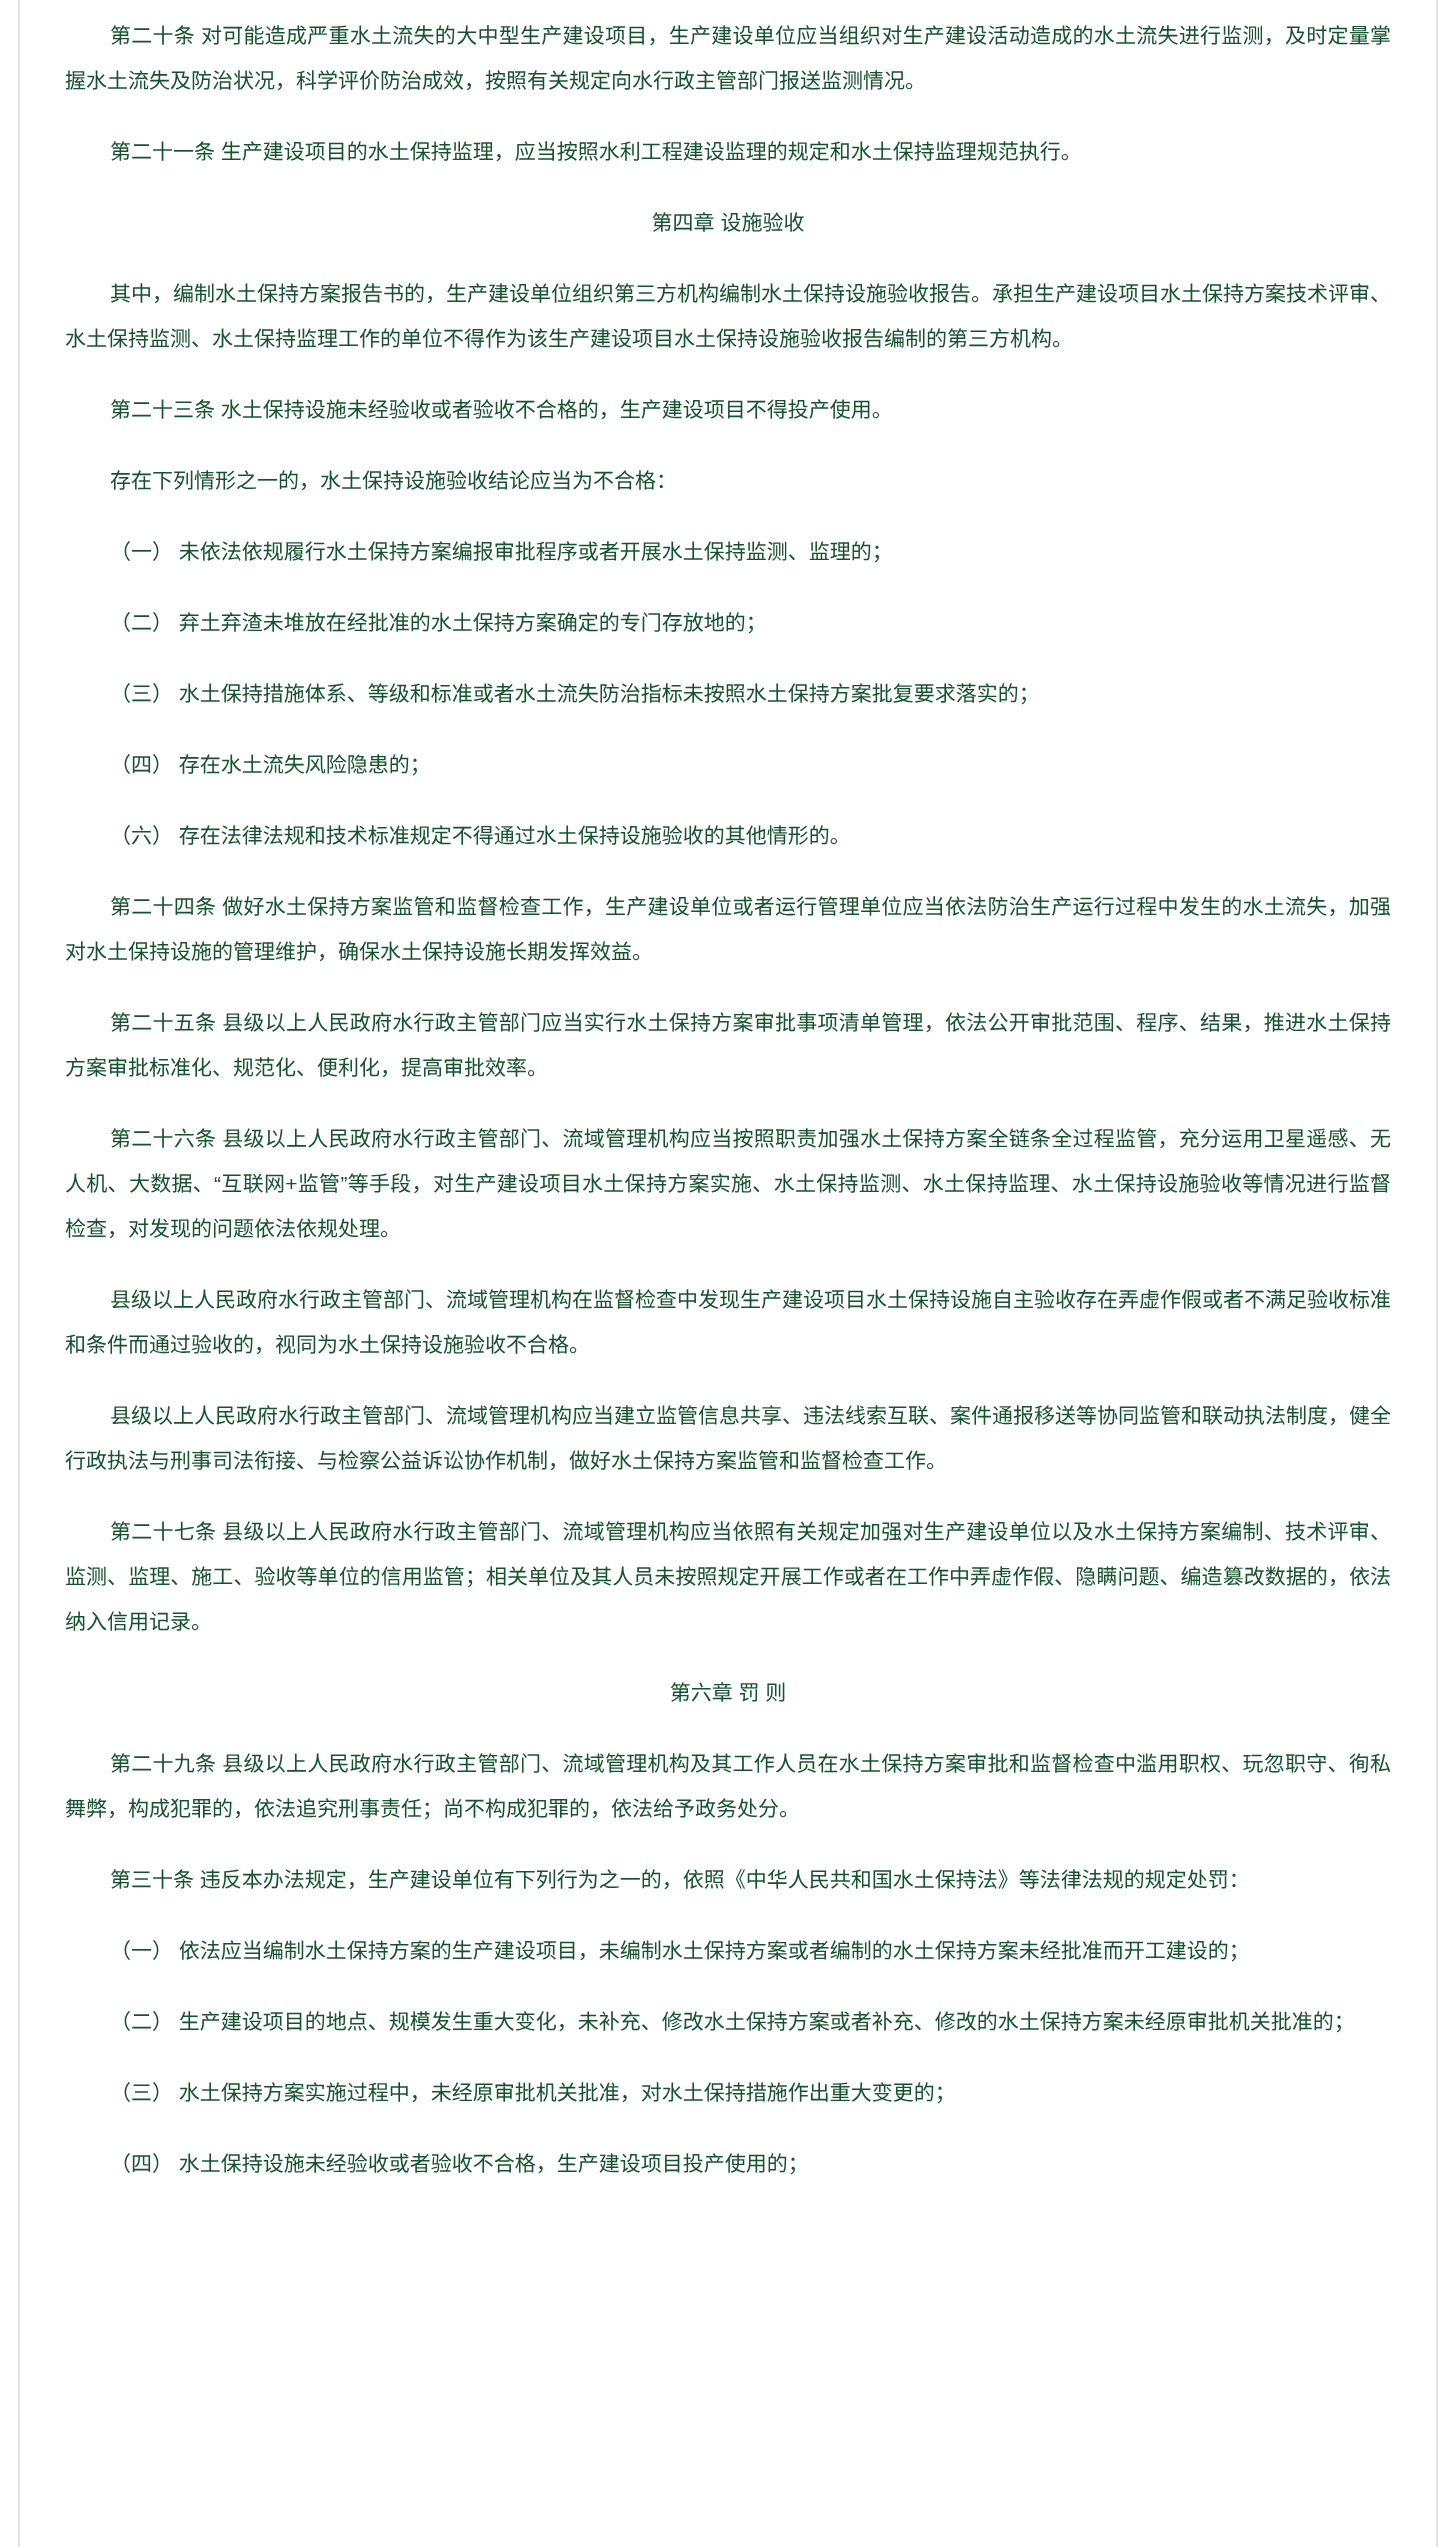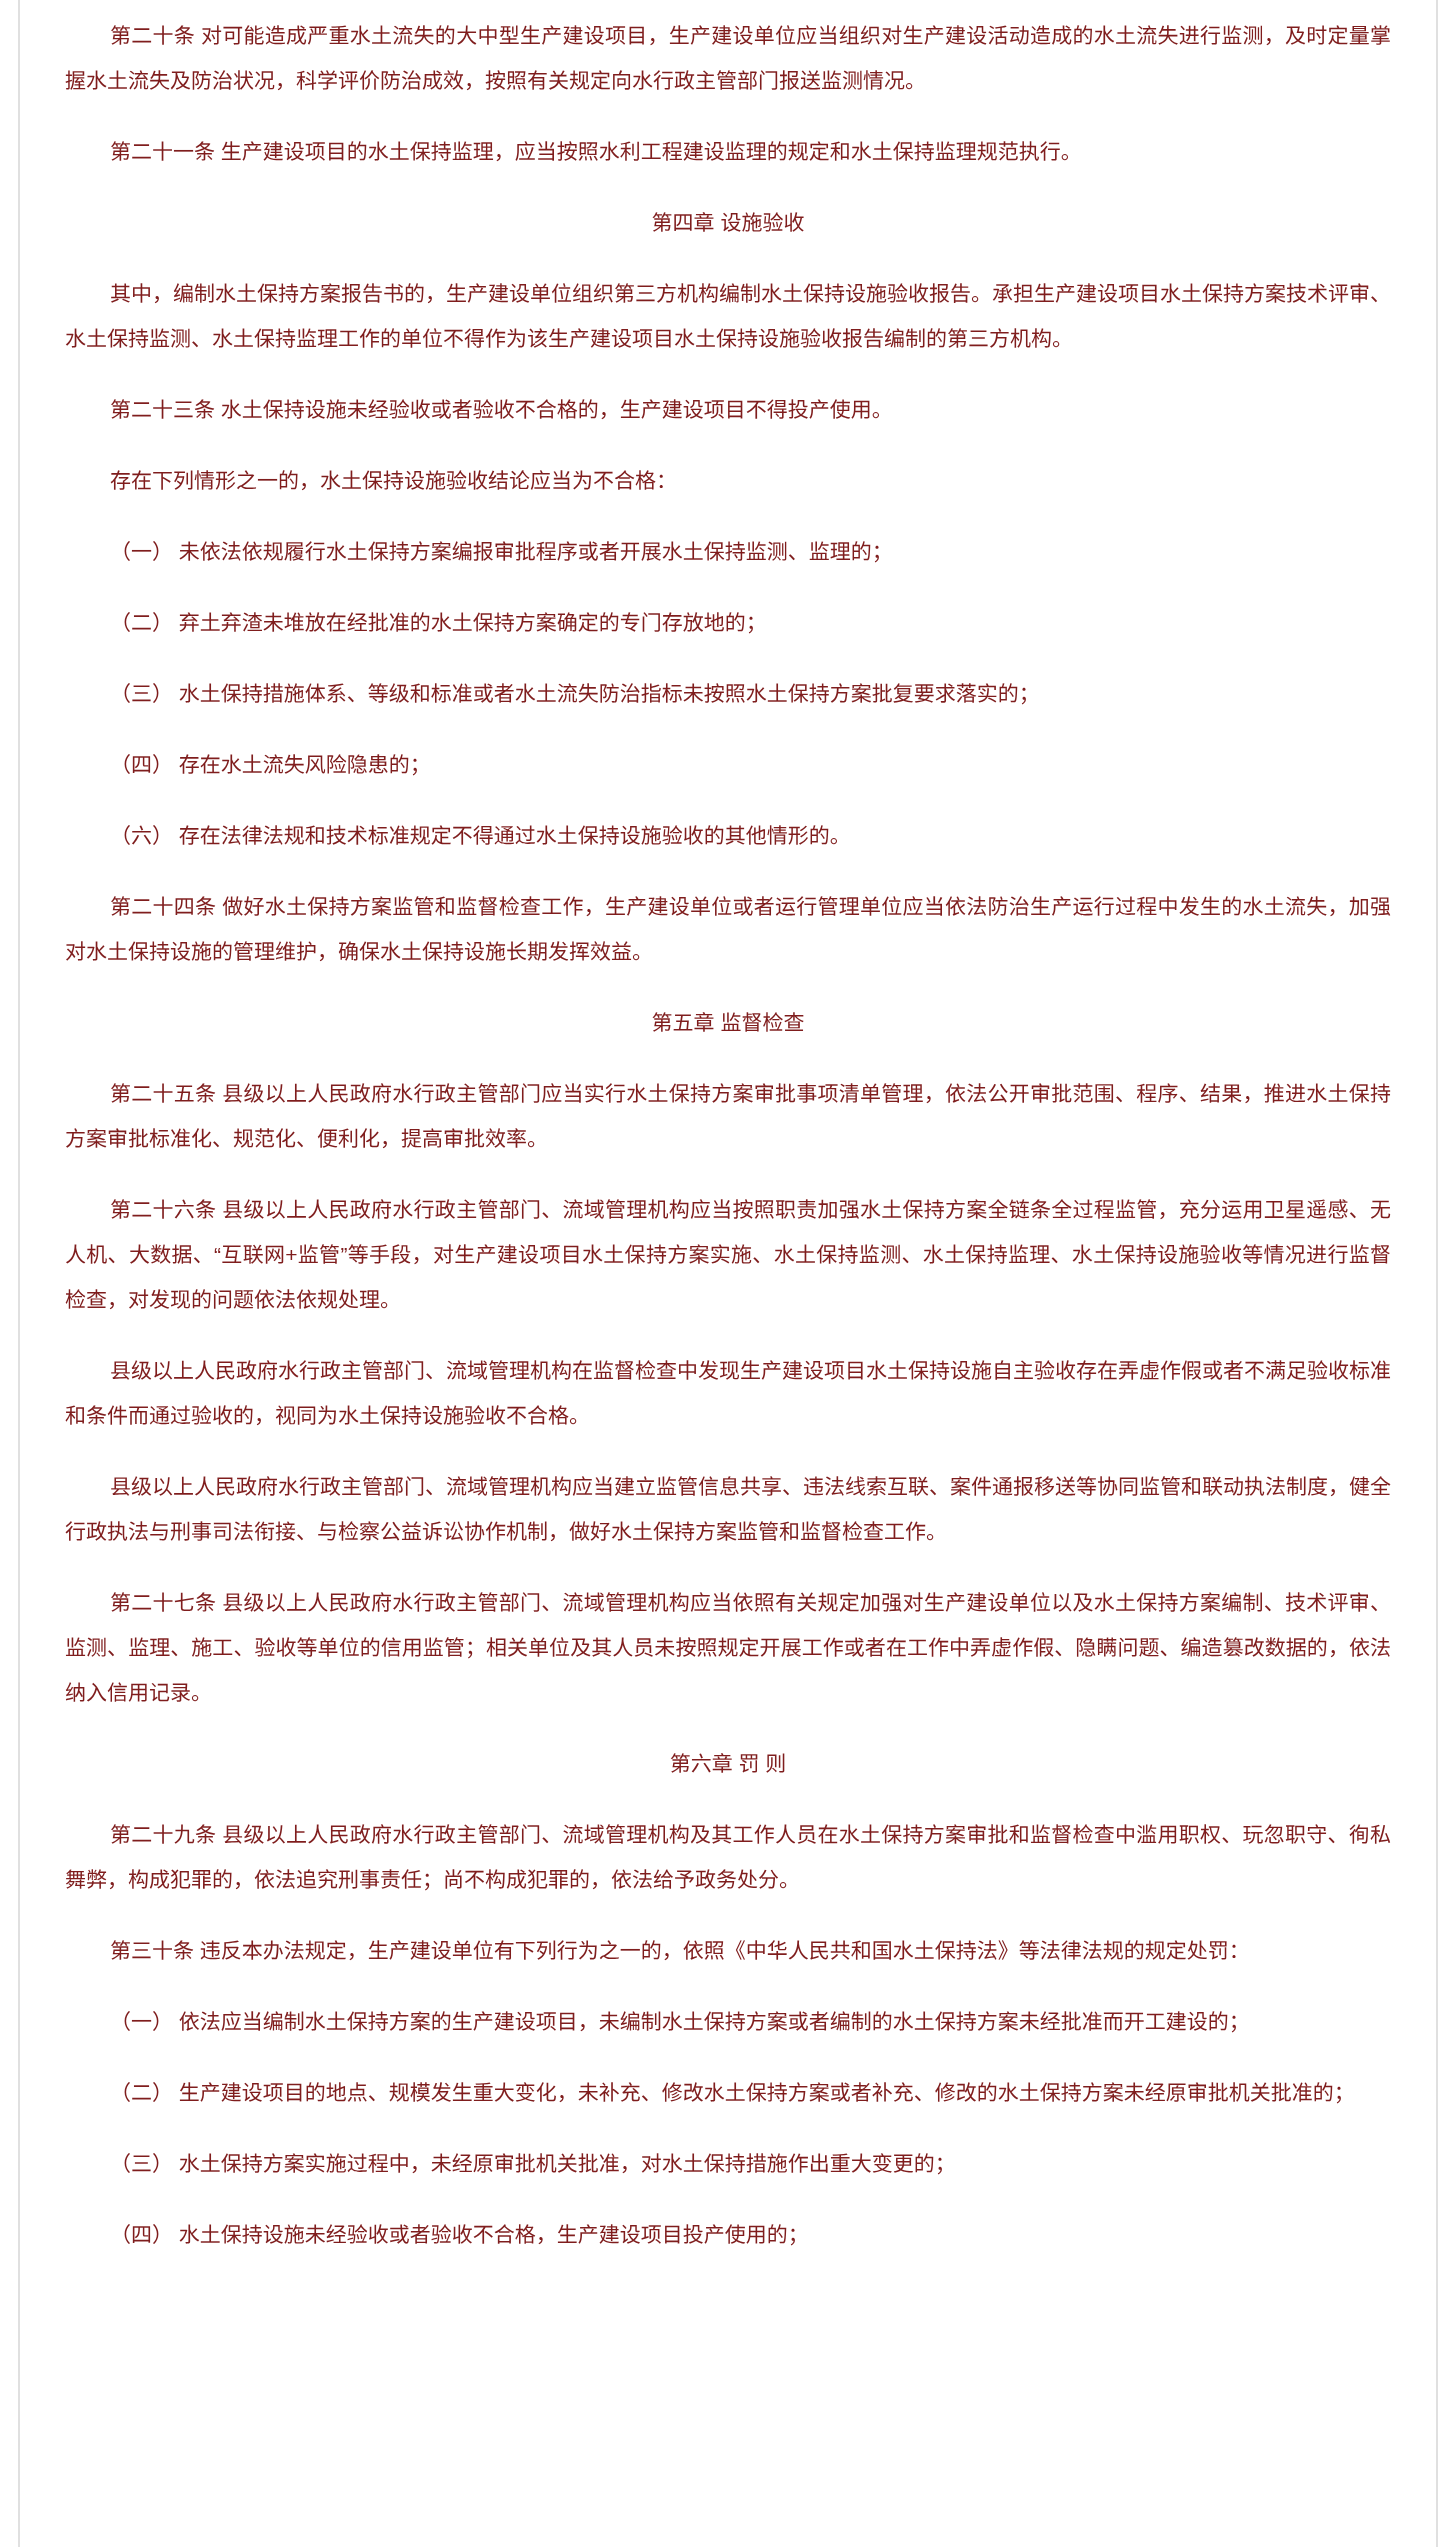--- a/index.html
+++ b/index.html
@@ -17,21 +17,21 @@
     min-height: 2547px;
     border-left: 2px solid #e0e0e0;
     border-right: 2px solid #e0e0e0;
     background: #ffffff;
     padding: 13px 45px 40px 45px;
   }
   .article-body p,
   .article-body h3 {
     font-size: 21px;
     line-height: 45px;
-    color: #7f1d1d;
+    color: #14532d;
     font-weight: 400;
     margin: 26px 0;
   }
   .article-body .para {
     text-indent: 45px;
     text-align: justify;
   }
   .article-body .chapter {
     text-align: center;
     text-indent: 0;
@@ -50,21 +50,20 @@
       <h3 class="chapter">第四章 设施验收</h3>
       <p class="para">其中，编制水土保持方案报告书的，生产建设单位组织第三方机构编制水土保持设施验收报告。承担生产建设项目水土保持方案技术评审、水土保持监测、水土保持监理工作的单位不得作为该生产建设项目水土保持设施验收报告编制的第三方机构。</p>
       <p class="para">第二十三条 水土保持设施未经验收或者验收不合格的，生产建设项目不得投产使用。</p>
       <p class="para">存在下列情形之一的，水土保持设施验收结论应当为不合格：</p>
       <p class="para">（一） 未依法依规履行水土保持方案编报审批程序或者开展水土保持监测、监理的；</p>
       <p class="para">（二） 弃土弃渣未堆放在经批准的水土保持方案确定的专门存放地的；</p>
       <p class="para">（三） 水土保持措施体系、等级和标准或者水土流失防治指标未按照水土保持方案批复要求落实的；</p>
       <p class="para">（四） 存在水土流失风险隐患的；</p>
       <p class="para">（六） 存在法律法规和技术标准规定不得通过水土保持设施验收的其他情形的。</p>
       <p class="para">第二十四条 做好水土保持方案监管和监督检查工作，生产建设单位或者运行管理单位应当依法防治生产运行过程中发生的水土流失，加强对水土保持设施的管理维护，确保水土保持设施长期发挥效益。</p>
-      <h3 class="chapter">第五章 监督检查</h3>
       <p class="para">第二十五条 县级以上人民政府水行政主管部门应当实行水土保持方案审批事项清单管理，依法公开审批范围、程序、结果，推进水土保持方案审批标准化、规范化、便利化，提高审批效率。</p>
       <p class="para">第二十六条 县级以上人民政府水行政主管部门、流域管理机构应当按照职责加强水土保持方案全链条全过程监管，充分运用卫星遥感、无人机、大数据、“互联网+监管”等手段，对生产建设项目水土保持方案实施、水土保持监测、水土保持监理、水土保持设施验收等情况进行监督检查，对发现的问题依法依规处理。</p>
       <p class="para">县级以上人民政府水行政主管部门、流域管理机构在监督检查中发现生产建设项目水土保持设施自主验收存在弄虚作假或者不满足验收标准和条件而通过验收的，视同为水土保持设施验收不合格。</p>
       <p class="para">县级以上人民政府水行政主管部门、流域管理机构应当建立监管信息共享、违法线索互联、案件通报移送等协同监管和联动执法制度，健全行政执法与刑事司法衔接、与检察公益诉讼协作机制，做好水土保持方案监管和监督检查工作。</p>
       <p class="para">第二十七条 县级以上人民政府水行政主管部门、流域管理机构应当依照有关规定加强对生产建设单位以及水土保持方案编制、技术评审、监测、监理、施工、验收等单位的信用监管；相关单位及其人员未按照规定开展工作或者在工作中弄虚作假、隐瞒问题、编造篡改数据的，依法纳入信用记录。</p>
       <h3 class="chapter">第六章 罚 则</h3>
       <p class="para">第二十九条 县级以上人民政府水行政主管部门、流域管理机构及其工作人员在水土保持方案审批和监督检查中滥用职权、玩忽职守、徇私舞弊，构成犯罪的，依法追究刑事责任；尚不构成犯罪的，依法给予政务处分。</p>
       <p class="para">第三十条 违反本办法规定，生产建设单位有下列行为之一的，依照《中华人民共和国水土保持法》等法律法规的规定处罚：</p>
       <p class="para">（一） 依法应当编制水土保持方案的生产建设项目，未编制水土保持方案或者编制的水土保持方案未经批准而开工建设的；</p>
       <p class="para">（二） 生产建设项目的地点、规模发生重大变化，未补充、修改水土保持方案或者补充、修改的水土保持方案未经原审批机关批准的；</p>

